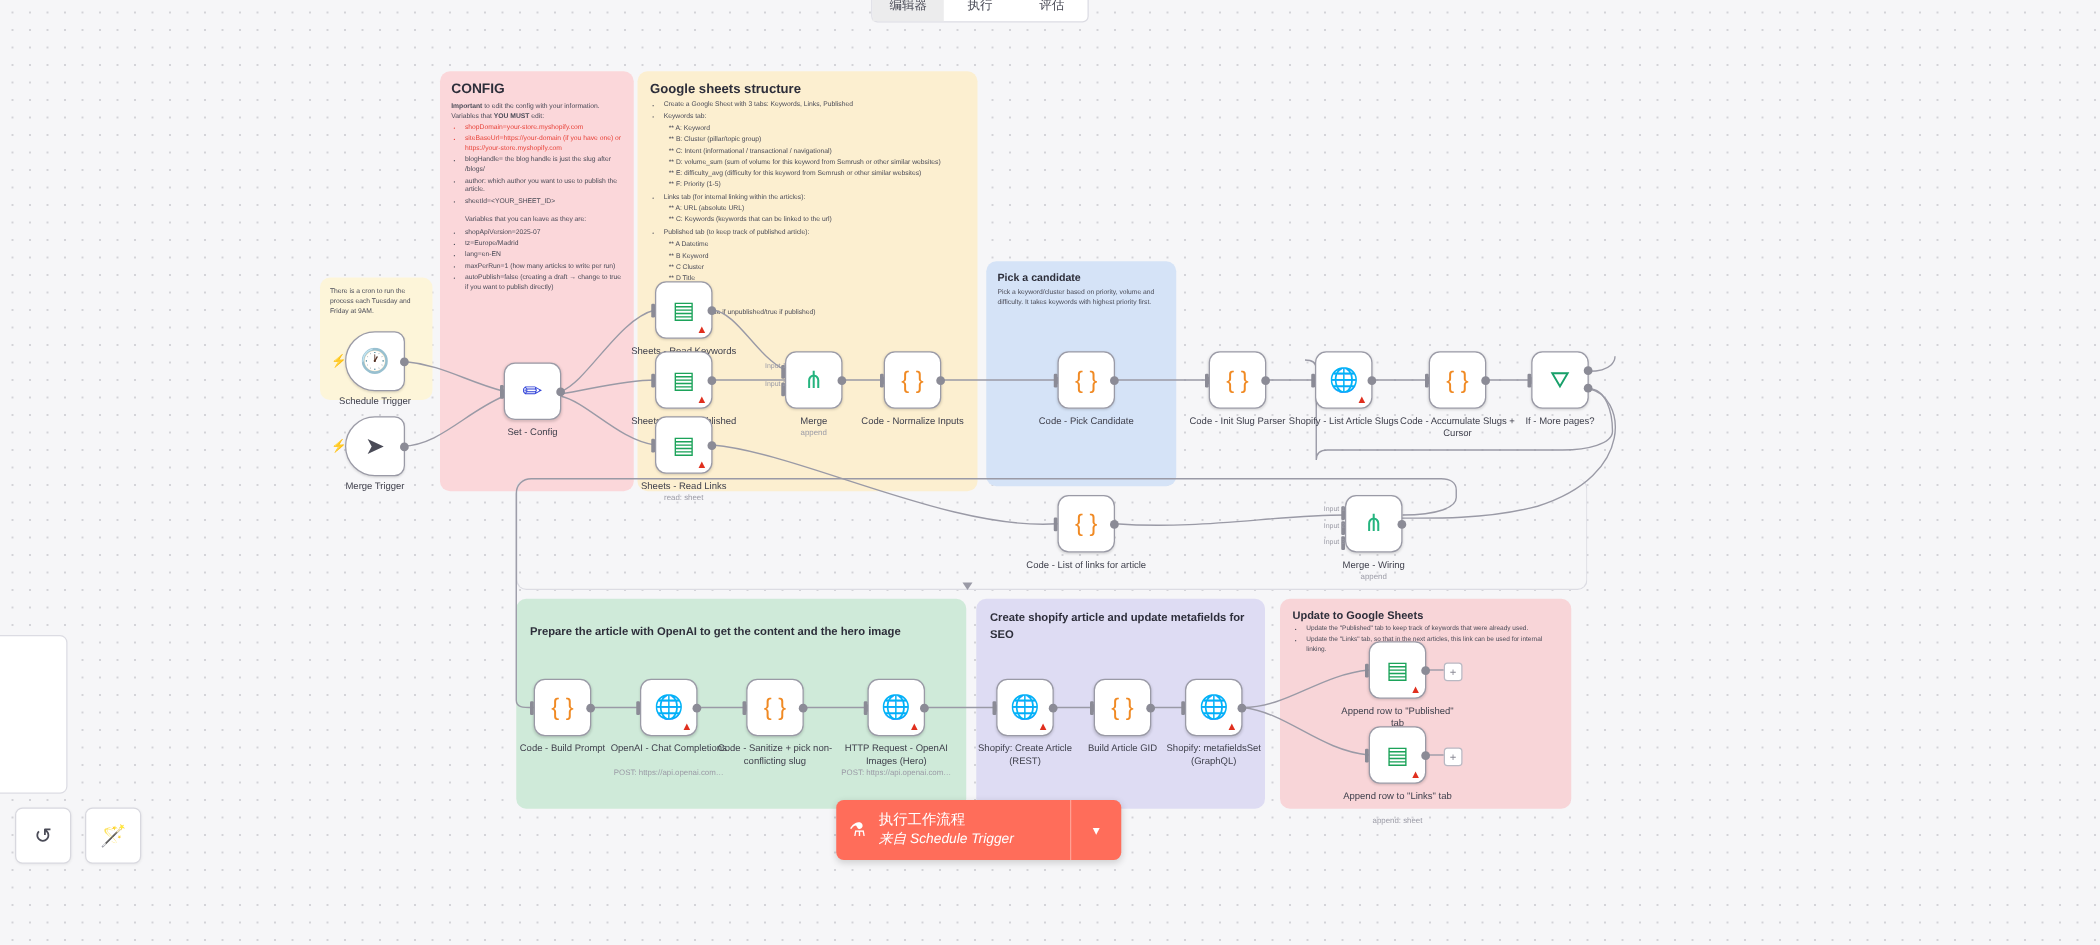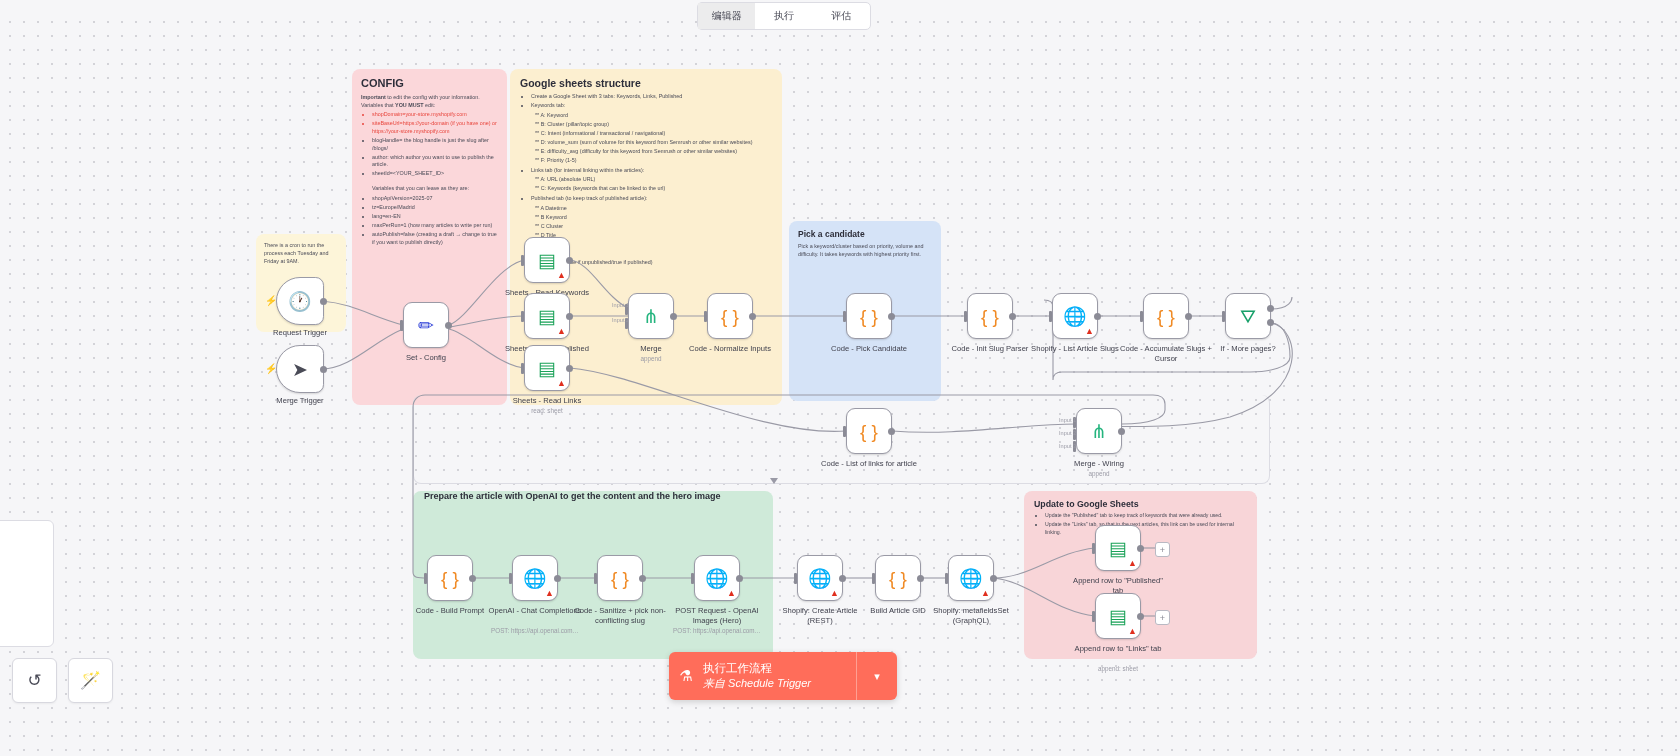--- a/index.html
+++ b/index.html
@@ -9,21 +9,20 @@
     font-family:"Liberation Sans", sans-serif;
     overflow:hidden;
     position:relative;
   }
   #canvas{
     position:absolute;inset:0;
     background-color:#f6f6f8;
     background-image:radial-gradient(#d3d3d8 1px, transparent 1px);
     background-size:14px 14px;
     background-position:3px 3px;
-    margin-top:12px;
   }
 
   
   .note{position:absolute;border-radius:8px;box-sizing:border-box;}
   .note .note-title{font-weight:bold;color:#2d2e3a;}
   .note .note-body{color:#4a4b57;}
   .note ul{margin:2px 0 0 0;padding-left:11px;}
   .note li{margin:0 0 1.5px 0;}
   .note .sub{list-style:none;padding-left:6px;margin-left:-2px;}
   .note .sub li:before{content:"** ";}
@@ -170,24 +169,27 @@
 
   <div class="note note-blue" style="left:789px;top:209px;width:152px;height:180px;padding:8px 9px;">
     <div class="note-title" style="font-size:8.5px;margin-bottom:4px;">Pick a candidate</div>
     <div class="note-body" style="font-size:5.4px;line-height:7.6px;">Pick a keyword/cluster based on priority, volume and difficulty. It takes keywords with highest priority first.</div>
   </div>
 
 
   <div class="note note-white" style="left:413px;top:471px;width:855px;height:1px;border:none;background:none;"></div>
   <div style="position:absolute;left:413px;top:383px;width:855px;height:88px;border:1px solid #dcdce3;border-radius:8px;background:transparent;border-top:none;border-left:1px solid #dcdce3;"></div>
 
-  <div class="note note-green" style="left:413px;top:479px;width:360px;height:168px;padding:0 11px;">
+  <div class="note note-green" style="left:413px;top:479px;width:360px;height:168px;padding:21px 11px;">
     <div class="note-title" style="font-size:9px;">Prepare the article with OpenAI to get the content and the hero image</div>
   </div>
 
+  <div class="note note-purple" style="left:781px;top:479px;width:231px;height:168px;padding:9px 11px;">
+    <div class="note-title" style="font-size:9px;line-height:12.5px;">Create shopify article and update metafields for SEO</div>
+  </div>
 
   <div class="note note-lightpink" style="left:1024px;top:479px;width:233px;height:168px;padding:8px 10px;">
     <div class="note-title" style="font-size:8.8px;margin-bottom:3px;">Update to Google Sheets</div>
     <div class="note-body" style="font-size:5.2px;line-height:7.6px;">
       <ul>
         <li>Update the "Published" tab to keep track of keywords that were already used.</li>
         <li>Update the "Links" tab, so that in the next articles, this link can be used for internal linking.</li>
       </ul>
     </div>
   </div>
@@ -241,21 +243,21 @@
       <polygon points="796,563 796,570 802,566"></polygon>
       <polygon points="874,563 874,570 880,566"></polygon>
       <polygon points="947,563 947,570 953,566"></polygon>
       <polygon points="770,466 778,466 774,472"></polygon>
     </g>
   </svg>
 
   <div class="node trigger" style="left:276px;top:265px;">
     <span class="glyph" style="color:#18a06a;">🕐</span>
     <span class="port out"></span>
-    <div class="nlabel">Request Trigger</div>
+    <div class="nlabel">Schedule Trigger</div>
   </div>
   <span class="bolt" style="left:265px;top:283px;">⚡</span>
 
   <div class="node trigger" style="left:276px;top:333px;">
     <span class="glyph" style="color:#4a4b57;">➤</span>
     <span class="port out"></span>
     <div class="nlabel">Merge Trigger</div>
   </div>
   <span class="bolt" style="left:265px;top:351px;">⚡</span>
 
@@ -384,21 +386,21 @@
     <span class="port in"></span>
     <span class="port out"></span>
     <div class="nlabel">Code - Sanitize + pick non-conflicting slug</div>
   </div>
 
   <div class="node" style="left:694px;top:543px;">
     <span class="glyph" style="color:#2f41d8;">🌐</span>
     <span class="warn">▲</span>
     <span class="port in"></span>
     <span class="port out"></span>
-    <div class="nlabel">POST Request - OpenAI Images (Hero)</div>
+    <div class="nlabel">HTTP Request - OpenAI Images (Hero)</div>
     <div class="nsub" style="top:71px;">POST: https://api.openai.com…</div>
   </div>
 
   <div class="node" style="left:797px;top:543px;">
     <span class="glyph" style="color:#2f41d8;">🌐</span>
     <span class="warn">▲</span>
     <span class="port in"></span>
     <span class="port out"></span>
     <div class="nlabel">Shopify: Create Article (REST)</div>
   </div>

